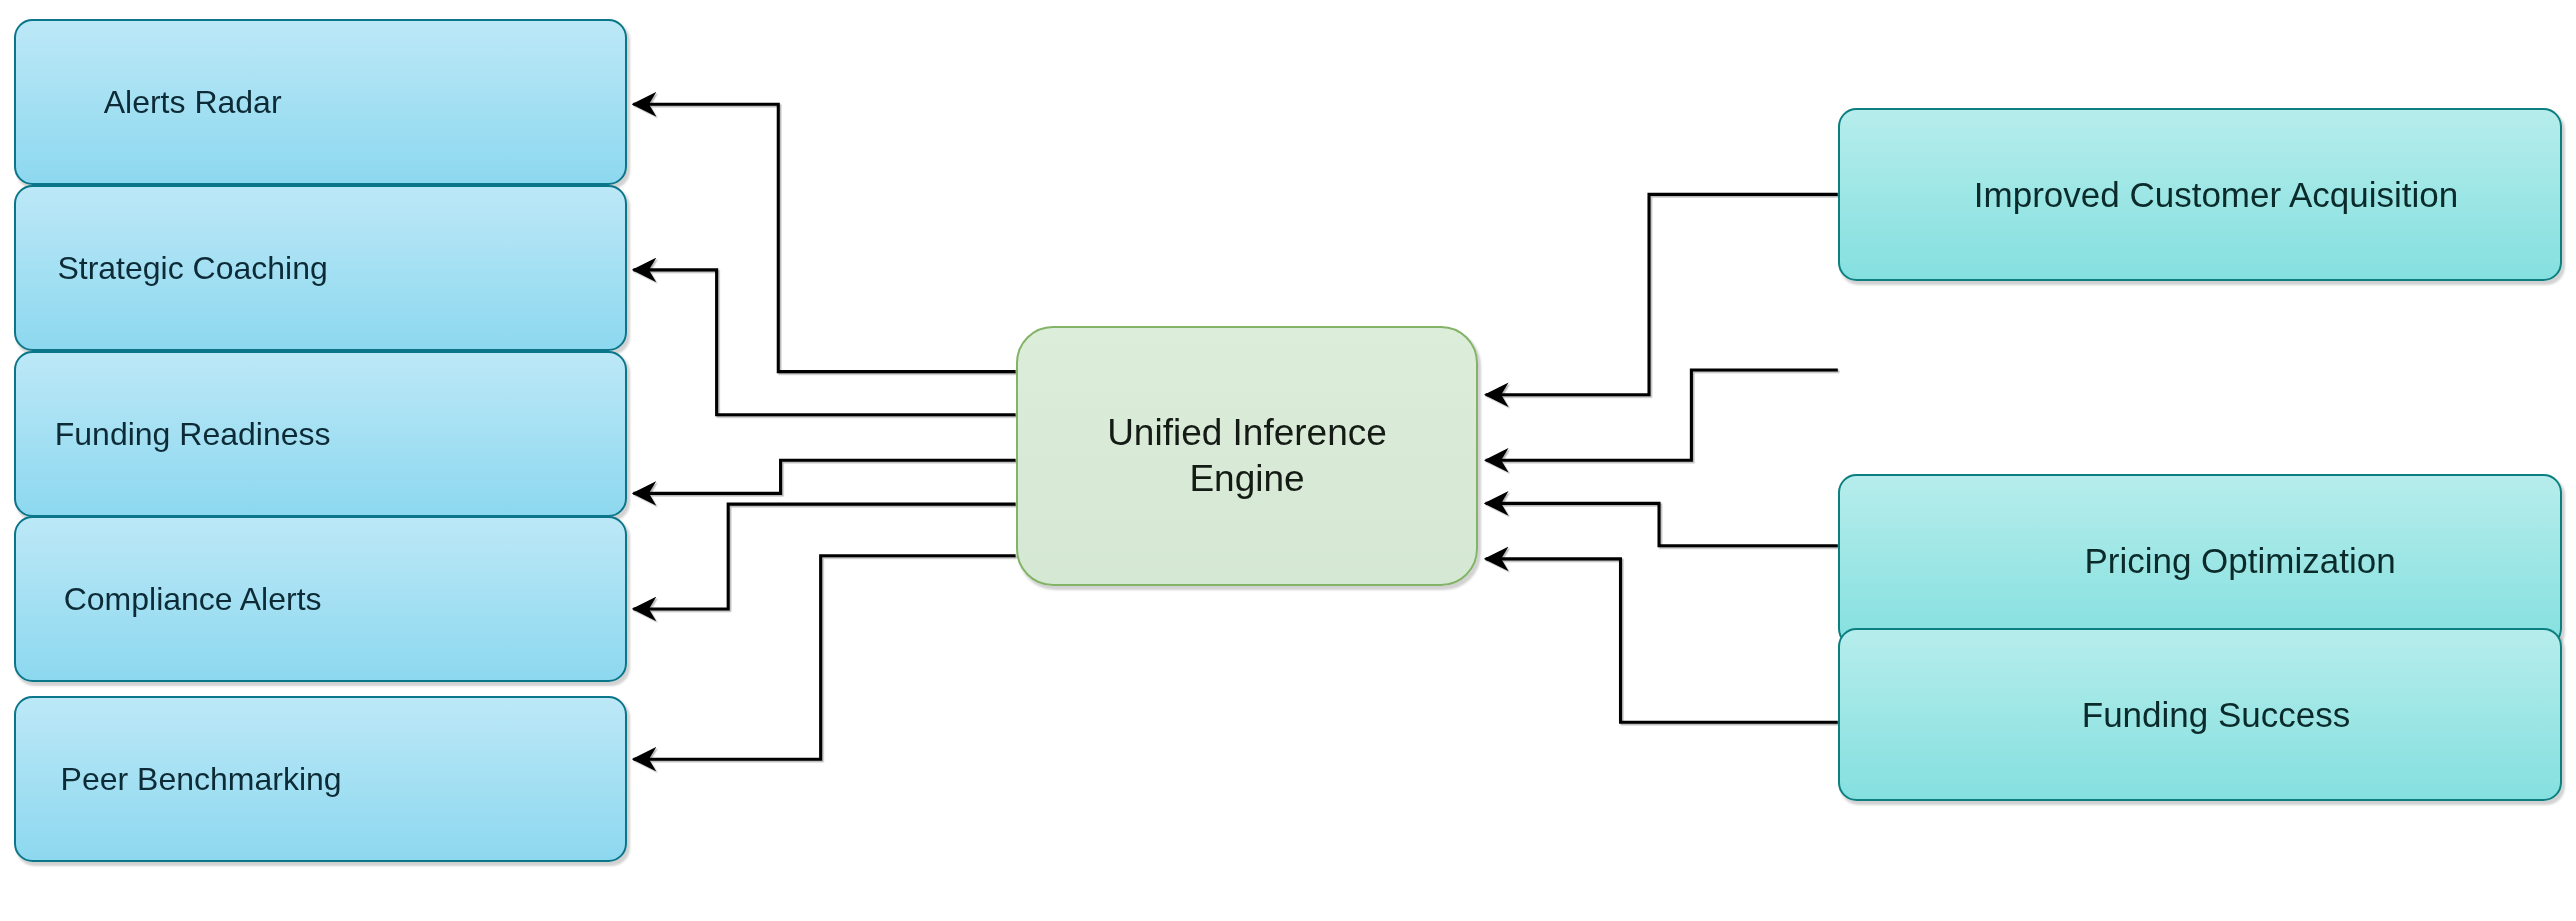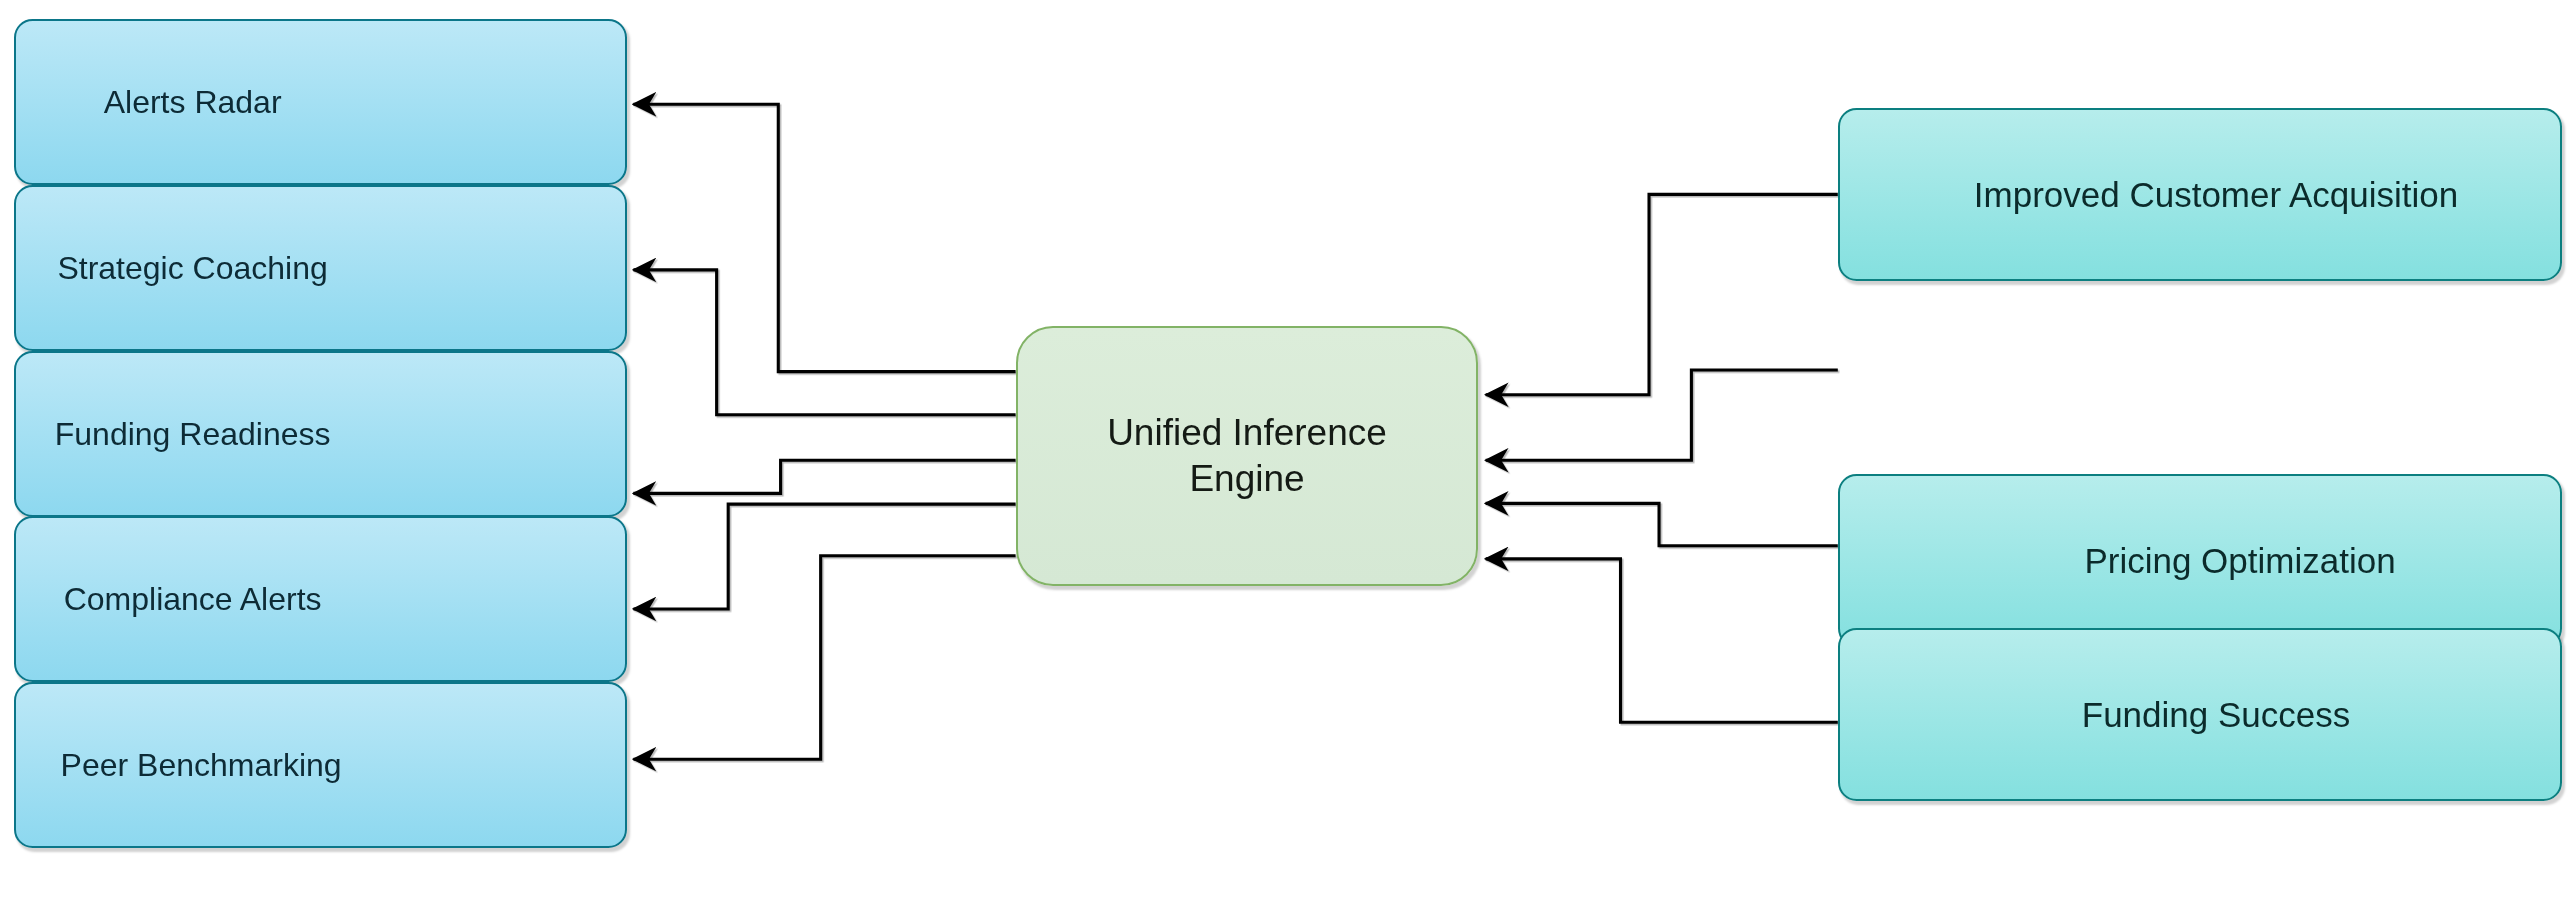--- a/index.html
+++ b/index.html
@@ -72,21 +72,21 @@
   </div>
   <div class="node lnode" style="top:185px;height:166px;">
     <div class="lbl-wrap"><span>Strategic Coaching</span></div>
   </div>
   <div class="node lnode" style="top:351px;height:166px;">
     <div class="lbl-wrap"><span>Funding Readiness</span></div>
   </div>
   <div class="node lnode" style="top:516px;height:166px;">
     <div class="lbl-wrap"><span>Compliance Alerts</span></div>
   </div>
-  <div class="node lnode" style="top:682px;height:166px;padding-left:12px;">
+  <div class="node lnode" style="top:696px;height:166px;padding-left:12px;">
     <div class="lbl-wrap"><span>Peer Benchmarking</span></div>
   </div>
 
   <div class="node cnode">
     <div class="lbl-wrap"><span>Unified Inference Engine</span></div>
   </div>
 
   <div class="node rnode" style="top:108px;height:173px;">
     <div class="lbl-wrap"><span>Improved Customer Acquisition</span></div>
   </div>

